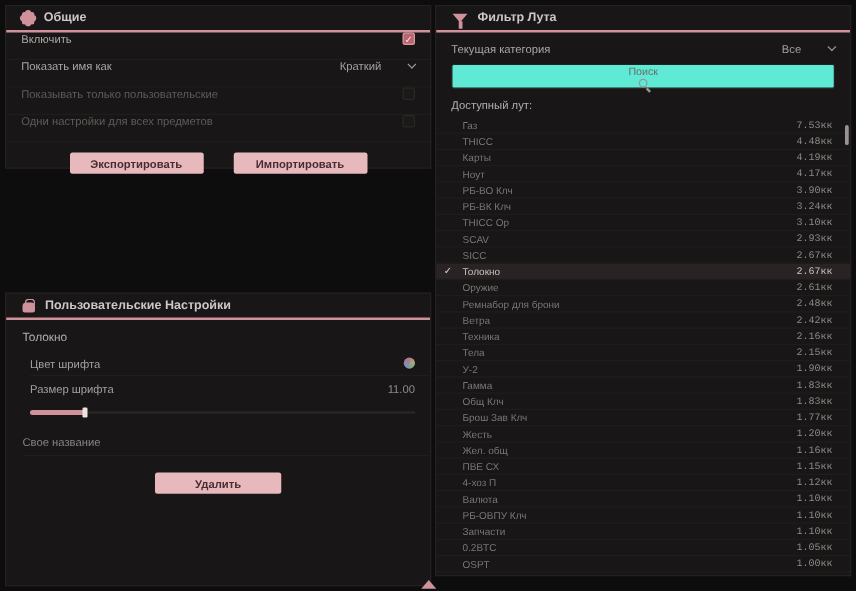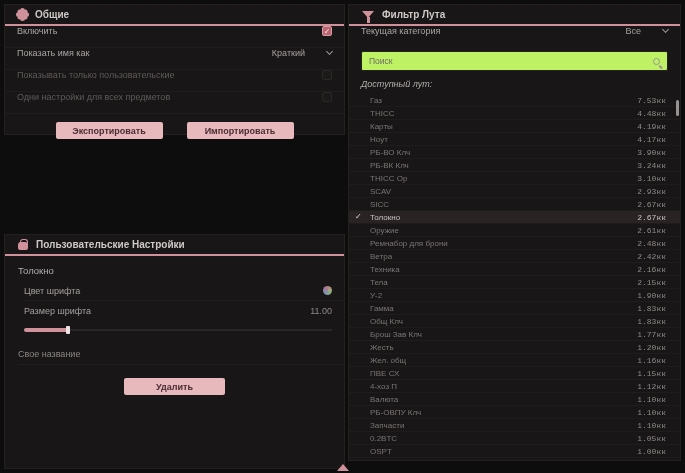--- a/index.html
+++ b/index.html
@@ -67,26 +67,26 @@
   .u-val { color:#8f8a88; }
   .slider { margin:5px 12px 9px 0; height:8px; position:relative; }
   .slider .track { position:absolute; top:3px; left:0; right:0; height:2px; background:#2a2626; }
   .slider .fill { position:absolute; top:2px; left:0; width:44px; height:4px; background:var(--accent); border-radius:2px; }
   .slider .thumb { position:absolute; top:0; left:42px; width:4px; height:8px; background:#efe2e2; border-radius:1px; }
   .u-custom { margin-left:13px; height:22px; display:flex; align-items:center;
     border-bottom:1px solid #211d1d; font-size:9px; color:#8a8583; }
   .u-del-wrap { display:flex; justify-content:center; padding-top:13px; }
 
   
-  .f-row { height:25px; padding:0 12px; display:flex; align-items:flex-start;
+  .f-row { height:25px; padding:0 12px; display:flex; align-items:center;
     justify-content:space-between; font-size:9px; color:#aba6a4; }
-  .search { margin:0 12px; height:20px; background:#bef264; border:1px solid #262222; border-radius:2px;
-    display:flex; align-items:center; justify-content:space-between; padding:0 7px; }
+  .search { margin:0 12px; height:20px; background:#5eead4; border:1px solid #262222; border-radius:2px;
+    display:flex; align-items:center; justify-content:space-between; padding:0 7px;flex-direction:column; }
   .search .ph { font-size:8.5px; color:#6f6a68; }
-  .list-label { padding:8px 12px 5px 12px; font-size:9px; color:#b3aeac;font-style:italic; }
+  .list-label { padding:8px 12px 5px 12px; font-size:9px; color:#b3aeac; }
   #loot-list { position:relative; }
   .l-row { height:13px; padding:0 14px 0 21px; display:flex; align-items:center;
     justify-content:space-between; border-bottom:1px solid #1f1c1c; font-size:8px; color:#7b7674;
     position:relative; }
   .l-row .val { color:#8f8a87;font-family:Liberation Mono, monospace; }
   .l-row.selected { background:#292324; color:#c7c2c0; }
   .l-row.selected .val { color:#c7c2c0; }
   .l-row .check { position:absolute; left:6px; top:1px; font-size:8px; color:#dcd7d5; display:none; }
   .l-row.selected .check { display:block; }
   .scrollbar { position:absolute; right:1px; top:93px; width:3px; height:360px; }

